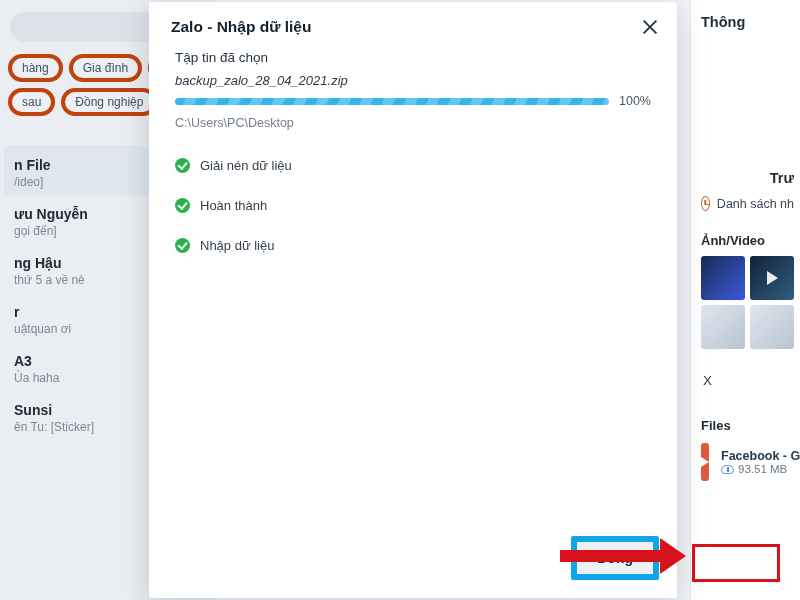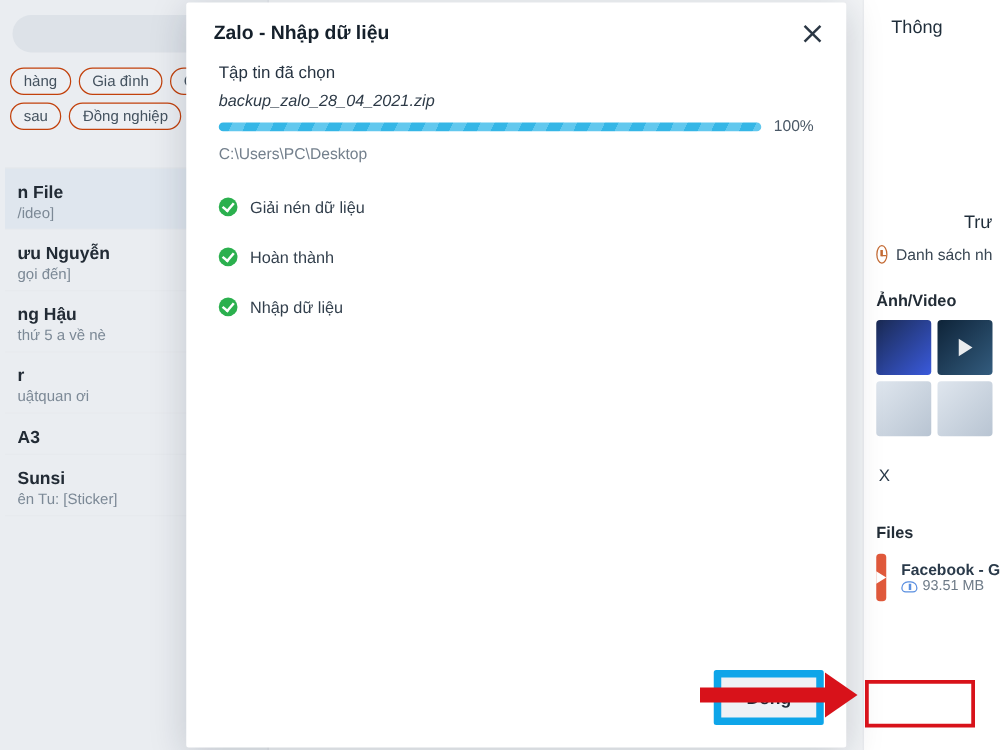--- a/index.html
+++ b/index.html
@@ -5,30 +5,30 @@
   * { box-sizing: border-box; margin: 0; padding: 0; }
   html, body { width: 800px; height: 600px; overflow: hidden; font-family: -apple-system, "Segoe UI", Arial, sans-serif; font-size: 13px; color: #2a3a4a; background:#f2f4f6; }
   .app { position: relative; width: 800px; height: 600px; }
 
   
   .bg { position:absolute; inset:0; display:flex; }
   .bg .left { width: 215px; background:#eaedf1; border-right:1px solid #e0e4e8; padding:8px 4px; }
   .bg .midspace { flex:1; }
   .bg .right { width:110px; background:#fff; border-left:1px solid #e5e8ec; padding:14px 6px 6px 10px; }
   .chipbar { padding:4px 4px 6px 4px; display:flex; flex-wrap:wrap; gap:6px; }
-  .chip { background:#eceff3; border:1px solid #c2410c; border-radius:18px; padding:3px 10px; font-size:12px; color:#44525f; }
+  .chip { background:#eceff3; border:4px solid #c2410c; border-radius:18px; padding:3px 10px; font-size:12px; color:#44525f; }
   .searchbar { background:#dde2e8; height:30px; margin:4px 6px 8px 6px; border-radius:16px; }
   .metaRow { text-align:right; font-size:11.5px; color:#6d7a87; padding:4px 10px 6px 0; }
   .linkish { color:#2f6fb0; }
   .sep { height:1px; background:#e1e5e9; margin:2px 0 0 0;}
   .convo { padding:10px 10px 6px 10px; border-bottom:1px solid #e7eaee; }
   .convo.active { background:#dfe6ee; }
   .convo .name { font-size:14px; font-weight:600; color:#222b35; }
   .convo .sub { font-size:12px; color:#7c8996; margin-top:2px; }
-  .rHeader { font-weight:400; font-size:14.5px; color:#1f2d3a; white-space:nowrap;margin-left:12px; }
+  .rHeader { font-weight:700; font-size:14.5px; color:#1f2d3a; white-space:nowrap; }
   .rItem { display:flex; align-items:center; gap:7px; padding:10px 0 2px 0; font-size:12.5px; color:#3a4754; white-space:nowrap;justify-content:center; }
   .iClock { width:15px; height:15px; border:1.6px solid #c46a33; border-radius:50%; position:relative; }
   .iClock:before,.iClock:after { content:""; position:absolute; background:#c46a33; }
   .iClock:before { width:1.4px; height:5px; left:50%; top:20%; transform:translateX(-50%);}
   .iClock:after { width:4px; height:1.4px; left:50%; top:50%; }
   .rSection { margin-top:20px; font-weight:600; font-size:13px; color:#222c36; }
   .mediaGrid { margin-top:8px; display:grid; grid-template-columns:repeat(2,44px); grid-auto-rows:44px; gap:5px; }
   .thumb { background:linear-gradient(135deg,#1a2a52,#3a5adc); border-radius:3px; position:relative; }
   .thumb.alt { background:linear-gradient(135deg,#0e2338,#335c7e); }
   .thumb.light { background:linear-gradient(135deg,#dfe6ee,#b8c4d2); }
@@ -101,20 +101,21 @@
       <div class="convo">
         <div class="name">ng Hậu</div>
         <div class="sub">thứ 5 a về nè</div>
       </div>
       <div class="convo">
         <div class="name">r</div>
         <div class="sub">uậtquan ơi</div>
       </div>
       <div class="convo">
         <div class="name">A3</div>
+        <div class="sub">Ùa haha</div>
       </div>
       <div class="convo">
         <div class="name">Sunsi</div>
         <div class="sub">ên Tu: [Sticker]</div>
       </div>
     </div>
 
     <div class="midspace"></div>
 
     <div class="right">

